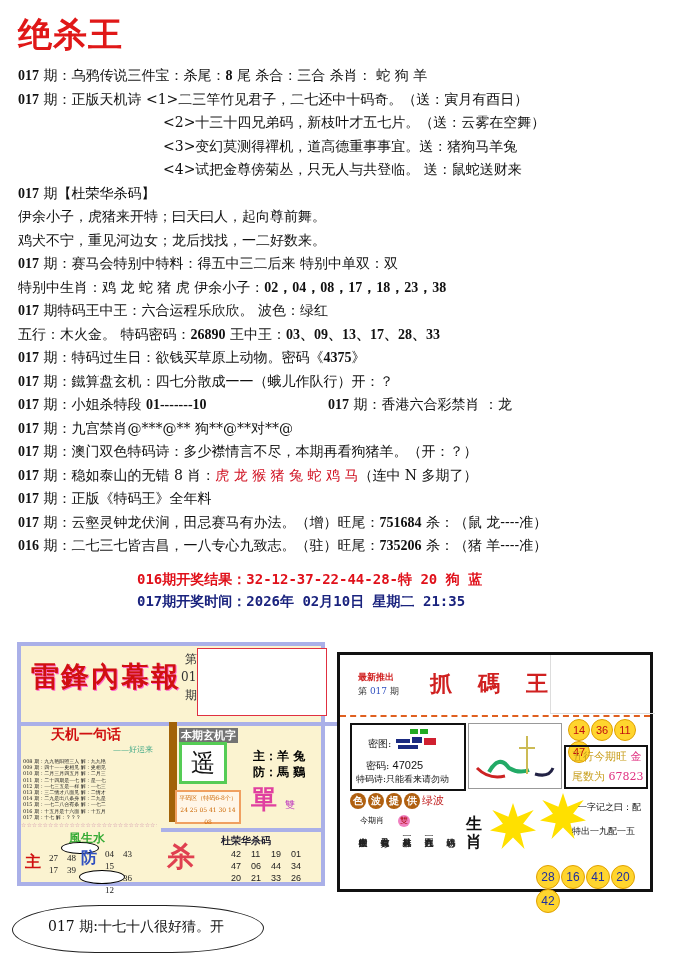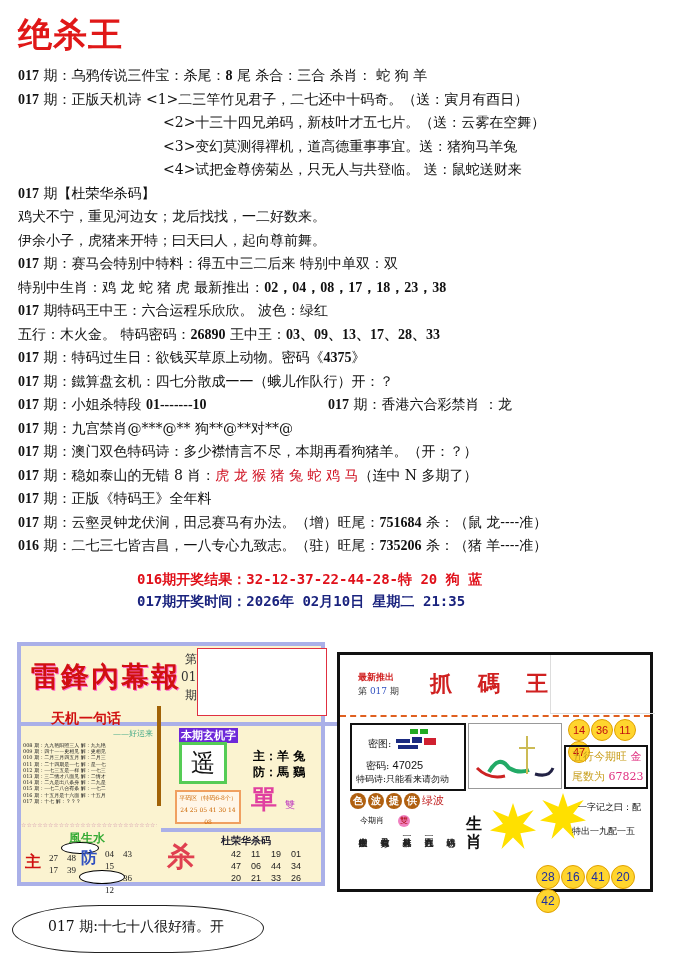--- a/index.html
+++ b/index.html
@@ -14,34 +14,34 @@
   .result{position:absolute;left:137px;top:568px;font-family:"DejaVu Sans Mono","Liberation Mono",monospace;font-size:14px;line-height:22px;font-weight:bold;}
   .result .r1{color:#e0101a;}
   .result .r2{color:#1a237e;}
 
   
   .lp{position:absolute;left:17px;top:642px;width:308px;height:244px;background:#fbf3d0;border:4px solid #aab0e8;box-sizing:border-box;}
   .lp .hdr{position:absolute;left:0;top:0;width:300px;height:76px;border-bottom:4px solid #aab0e8;padding-left:20px;}
   .lp .hdr-title{position:absolute;left:10px;top:12px;font-size:28px;font-weight:bold;color:#d01010;font-family:"DejaVu Serif",serif;letter-spacing:2px;text-shadow:1px 1px 0 #f6c;}
   .lp .issue{position:absolute;left:160px;top:4px;font-size:12px;color:#333;line-height:18px;width:20px;text-align:center;}
   .lp .hdr-box{position:absolute;left:176px;top:2px;width:128px;height:66px;background:#fff;border:1px solid #e03040;}
-  .lp .tj{position:absolute;left:0;top:60px;width:136px;height:100px;border-right:4px solid #a16207;}
+  .lp .tj{position:absolute;left:0;top:76px;width:136px;height:100px;border-right:8px solid #a16207;padding-left:12px;}
   .lp .tj-title{position:absolute;left:30px;top:4px;font-size:14px;color:#d01010;font-weight:bold;}
   .lp .tj-sub{position:absolute;left:92px;top:22px;font-size:8px;color:#4a8;}
   .lp .tj-lines{position:absolute;left:2px;top:36px;font-size:5px;line-height:6.2px;color:#222;}
   .lp .stars{position:absolute;left:0;top:176px;width:136px;height:6px;font-size:6px;line-height:6px;color:#c8a;overflow:hidden;}
   .lp .fs{position:absolute;left:0;top:184px;width:136px;height:56px;}
   .lp .fs-title{position:absolute;left:48px;top:0;font-size:12px;color:#3a3;font-weight:bold;}
   .lp .fs-zhu{position:absolute;left:4px;top:22px;font-size:16px;color:#d01010;font-weight:bold;}
   .lp .fs-fang{position:absolute;left:60px;top:18px;font-size:16px;color:#3050c0;font-weight:bold;}
   .lp .nums{position:absolute;font-size:9px;line-height:12px;color:#222;font-family:"Liberation Serif",serif;}
   .lp .nums span{display:inline-block;width:18px;}
   .lp .oval{position:absolute;border:1.5px solid #000;border-radius:50%;background:#fff;}
   .lp .mx{position:absolute;left:140px;top:76px;width:160px;height:100px;}
-  .lp .mx-title{position:absolute;left:18px;top:6px;font-size:11px;color:#fff;background:#6d28d9;padding:0 2px;font-weight:bold;}
+  .lp .mx-title{position:absolute;left:18px;top:6px;font-size:11px;color:#fff;background:#737373;padding:0 2px;font-weight:bold;}
   .lp .mx-char{position:absolute;left:18px;top:20px;width:42px;height:36px;border:3px solid #5c5;background:#fff;font-size:24px;text-align:center;line-height:36px;}
   .lp .mx-zf{position:absolute;left:92px;top:26px;font-size:12px;color:#000000;font-weight:bold;line-height:16px;}
   .lp .mx-pm{position:absolute;left:14px;top:68px;width:62px;height:30px;border:2px solid #f0a060;background:#fff6e8;font-size:6px;color:#c60;text-align:center;line-height:12px;}
   .lp .mx-dan{position:absolute;left:90px;top:60px;font-size:26px;color:#e040a0;font-weight:bold;}
   .lp .mx-shuang{position:absolute;left:124px;top:76px;font-size:10px;color:#c040c0;}
   .lp .dr{position:absolute;left:140px;top:182px;width:160px;height:58px;border-top:4px solid #aab0e8;}
   .lp .dr-icon{position:absolute;left:6px;top:6px;font-size:28px;color:#e04050;font-weight:bold;}
   .lp .dr-title{position:absolute;left:60px;top:2px;font-size:10px;color:#223;font-weight:bold;}
   .lp .dr-grid{position:absolute;left:70px;top:16px;font-size:9px;line-height:12px;font-family:"Liberation Sans",sans-serif;color:#222;}
   .lp .dr-grid span{display:inline-block;width:20px;}
@@ -88,24 +88,24 @@
 
 <div class="title">绝杀王</div>
 
 <div class="lines" id="lines">
     <div class="ln"><b>017</b><span> 期：乌鸦传说三件宝：杀尾：</span><b>8</b><span> 尾  杀合：三合  杀肖：  蛇  狗  羊</span></div>
     <div class="ln"><b>017</b><span> 期：正版天机诗    &lt;1&gt;二三竿竹见君子，二七还中十码奇。（送：寅月有酉日）</span></div>
     <div class="ln indent"><span>&lt;2&gt;十三十四兄弟码，新枝叶才五七片。（送：云雾在空舞）</span></div>
     <div class="ln indent"><span>&lt;3&gt;变幻莫测得禪机，道高德重事事宜。送：猪狗马羊兔</span></div>
     <div class="ln indent"><span>&lt;4&gt;试把金尊傍菊丛，只无人与共登临。  送：鼠蛇送财来</span></div>
     <div class="ln"><b>017</b><span> 期【杜荣华杀码】</span></div>
+    <div class="ln"><span>伊余小子，虎猪来开特；曰天曰人，起向尊前舞。</span></div>
     <div class="ln"><span>鸡犬不宁，重见河边女；龙后找找，一二好数来。</span></div>
-    <div class="ln"><span>伊余小子，虎猪来开特；曰天曰人，起向尊前舞。</span></div>
     <div class="ln"><b>017</b><span> 期：赛马会特别中特料：得五中三二后来  特别中单双：双</span></div>
-    <div class="ln"><span>特别中生肖：鸡  龙  蛇  猪  虎  最新推出：</span><b>02，04，08，17，18，23，38</b></div>
+    <div class="ln"><span>特别中生肖：鸡  龙  蛇  猪  虎  伊余小子：</span><b>02，04，08，17，18，23，38</b></div>
     <div class="ln"><b>017</b><span> 期特码王中王：六合运程乐欣欣。  波色：绿红</span></div>
     <div class="ln"><span>五行：木火金。  特码密码：</span><b>26890</b><span> 王中王：</span><b>03、09、13、17、28、33</b></div>
     <div class="ln"><b>017</b><span> 期：特码过生日：欲钱买草原上动物。密码《</span><b>4375</b><span>》</span></div>
     <div class="ln"><b>017</b><span> 期：鐵算盘玄机：四七分散成一一（蛾儿作队行）开：？</span></div>
     <div class="ln"><b>017</b><span> 期：小姐杀特段 </span><b>01-------10</b><span class="right"><b>017</b><span> 期：香港六合彩禁肖  ：龙</span></span></div>
     <div class="ln"><b>017</b><span> 期：九宫禁肖@***@**  狗**@**对**@</span></div>
     <div class="ln"><b>017</b><span> 期：澳门双色特码诗：多少襟情言不尽，本期再看狗猪羊。（开：？）</span></div>
     <div class="ln"><b>017</b><span> 期：稳如泰山的无错 8 肖：</span><span class="red">虎 龙 猴 猪 兔 蛇 鸡 马</span><span>（连中 N 多期了）</span></div>
     <div class="ln"><b>017</b><span> 期：正版《特码王》全年料</span></div>
     <div class="ln"><b>017</b><span> 期：云壑灵钟龙伏涧，田忌赛马有办法。（增）旺尾：</span><b>751684</b><span> 杀：（鼠    龙----准）</span></div>

